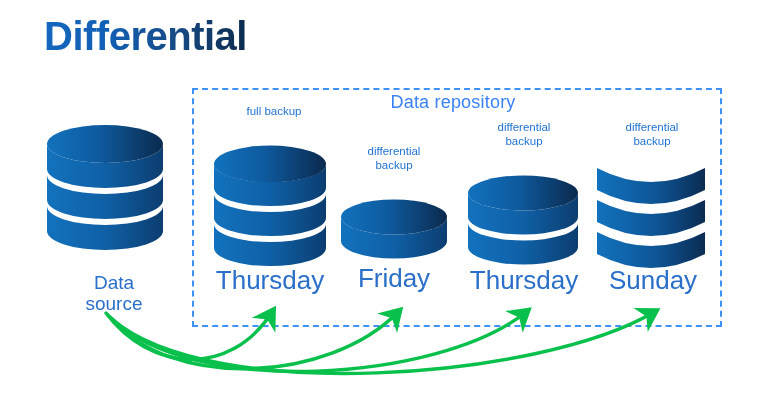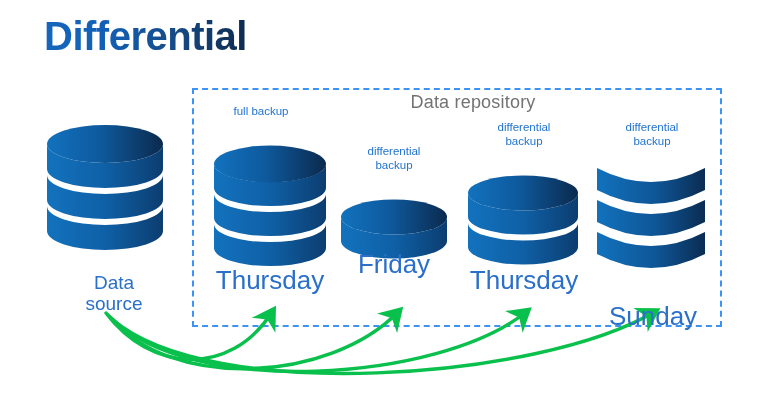--- a/index.html
+++ b/index.html
@@ -38,26 +38,26 @@
     left: 192px;
     top: 88px;
     width: 530px;
     height: 239px;
     border: 2px dashed #3d93f5;
     box-sizing: border-box;
     border-radius: 1px;
   }
   #repo-title {
     position: absolute;
-    left: 208px;
+    left: 188px;
     top: 92px;
     width: 530px;
     text-align: center;
     font-size: 18px;
-    color: #737373;
+    color: #3b82f6;
     letter-spacing: 0.2px;
   }
 
   
   #art {
     position: absolute;
     left: 0;
     top: 0;
     width: 768px;
     height: 411px;
@@ -157,29 +157,29 @@
     </g>
 
     <g fill="none" stroke="#0ac04c" stroke-width="3.4" stroke-linecap="round">
       <path d="M106,313 C 150,372 230,378 272,312" marker-end="url(#ahead)"></path>
       <path d="M108,315 C 170,392 330,382 398,312" marker-end="url(#ahead)"></path>
       <path d="M110,317 C 190,398 440,382 526,312" marker-end="url(#ahead)"></path>
       <path d="M112,319 C 210,404 540,380 654,312" marker-end="url(#ahead)"></path>
     </g>
   </svg>
 
-  <div class="cap" style="left:206px; top:104px; width:110px;">full backup</div>
+  <div class="cap" style="left:219px; top:104px; width:110px;">full backup</div>
   <div class="cap" style="left:341px; top:144px; width:106px;">differential
 backup</div>
   <div class="cap" style="left:470px; top:120px; width:108px;">differential
 backup</div>
   <div class="cap" style="left:598px; top:120px; width:108px;">differential
 backup</div>
 
   <div class="daylabel" style="left:200px; top:269px; width:140px;">Thursday</div>
-  <div class="daylabel" style="left:334px; top:253px; width:120px;">Friday</div>
+  <div class="daylabel" style="left:334px; top:267px; width:120px;">Friday</div>
   <div class="daylabel" style="left:458px; top:269px; width:132px;">Thursday</div>
-  <div class="daylabel" style="left:594px; top:269px; width:118px;margin-top:36px;">Sunday</div>
+  <div class="daylabel" style="left:594px; top:269px; width:118px;">Sunday</div>
 
   <div id="src-label">Data
 source</div>
 
 </div>
 
 </body></html>

